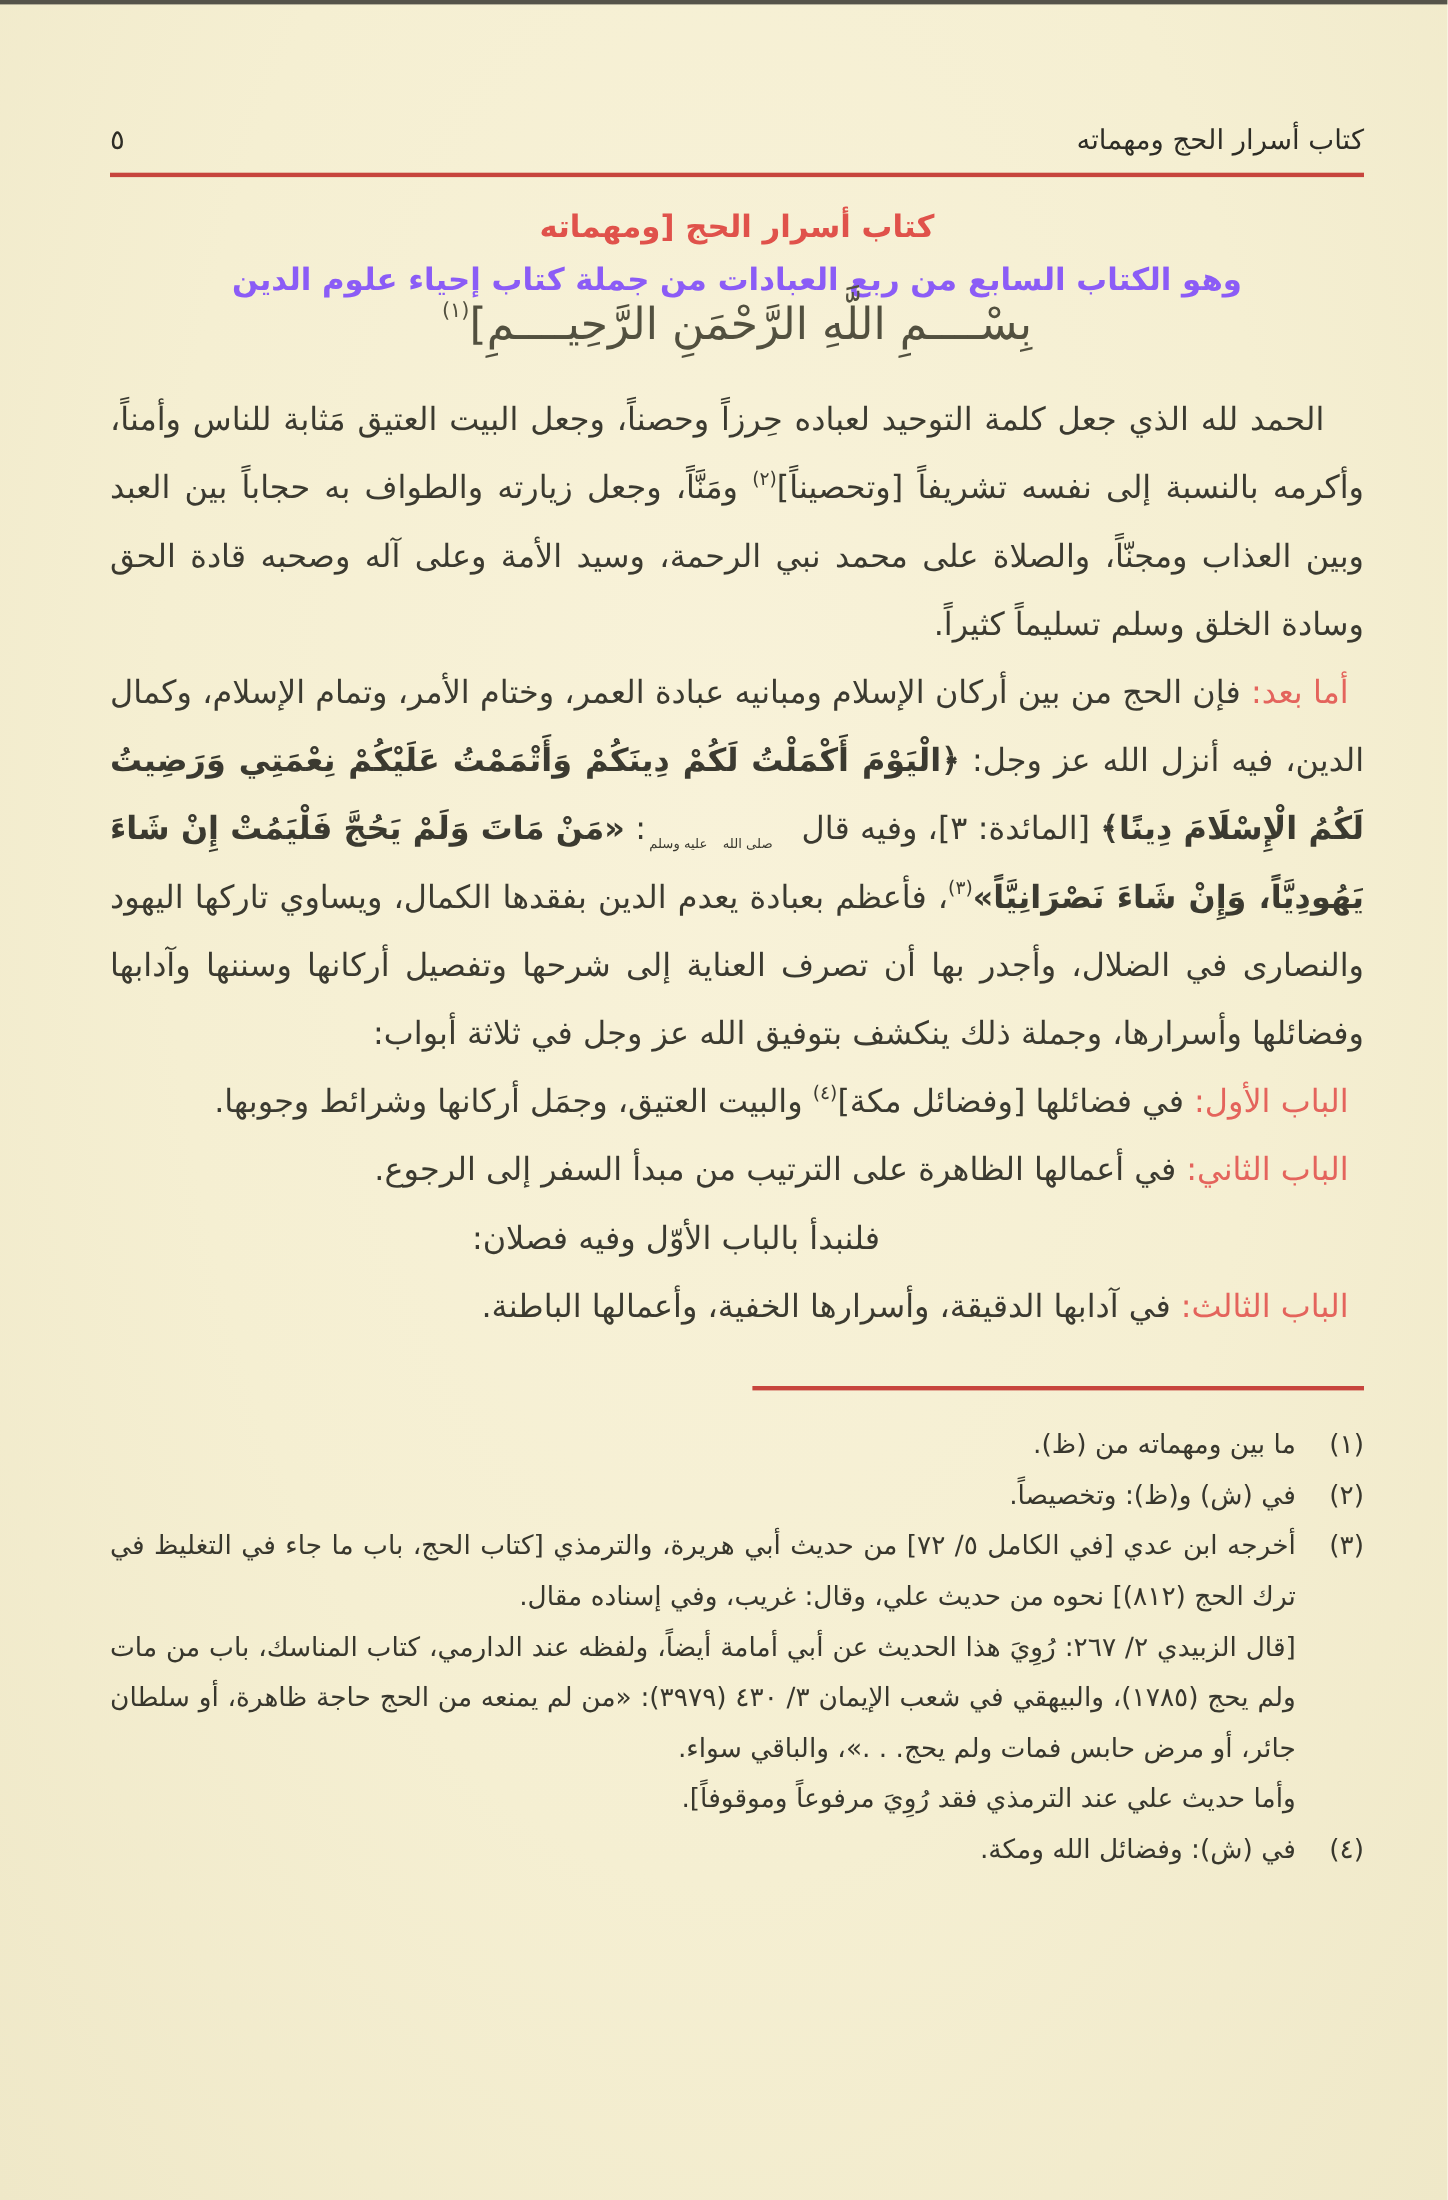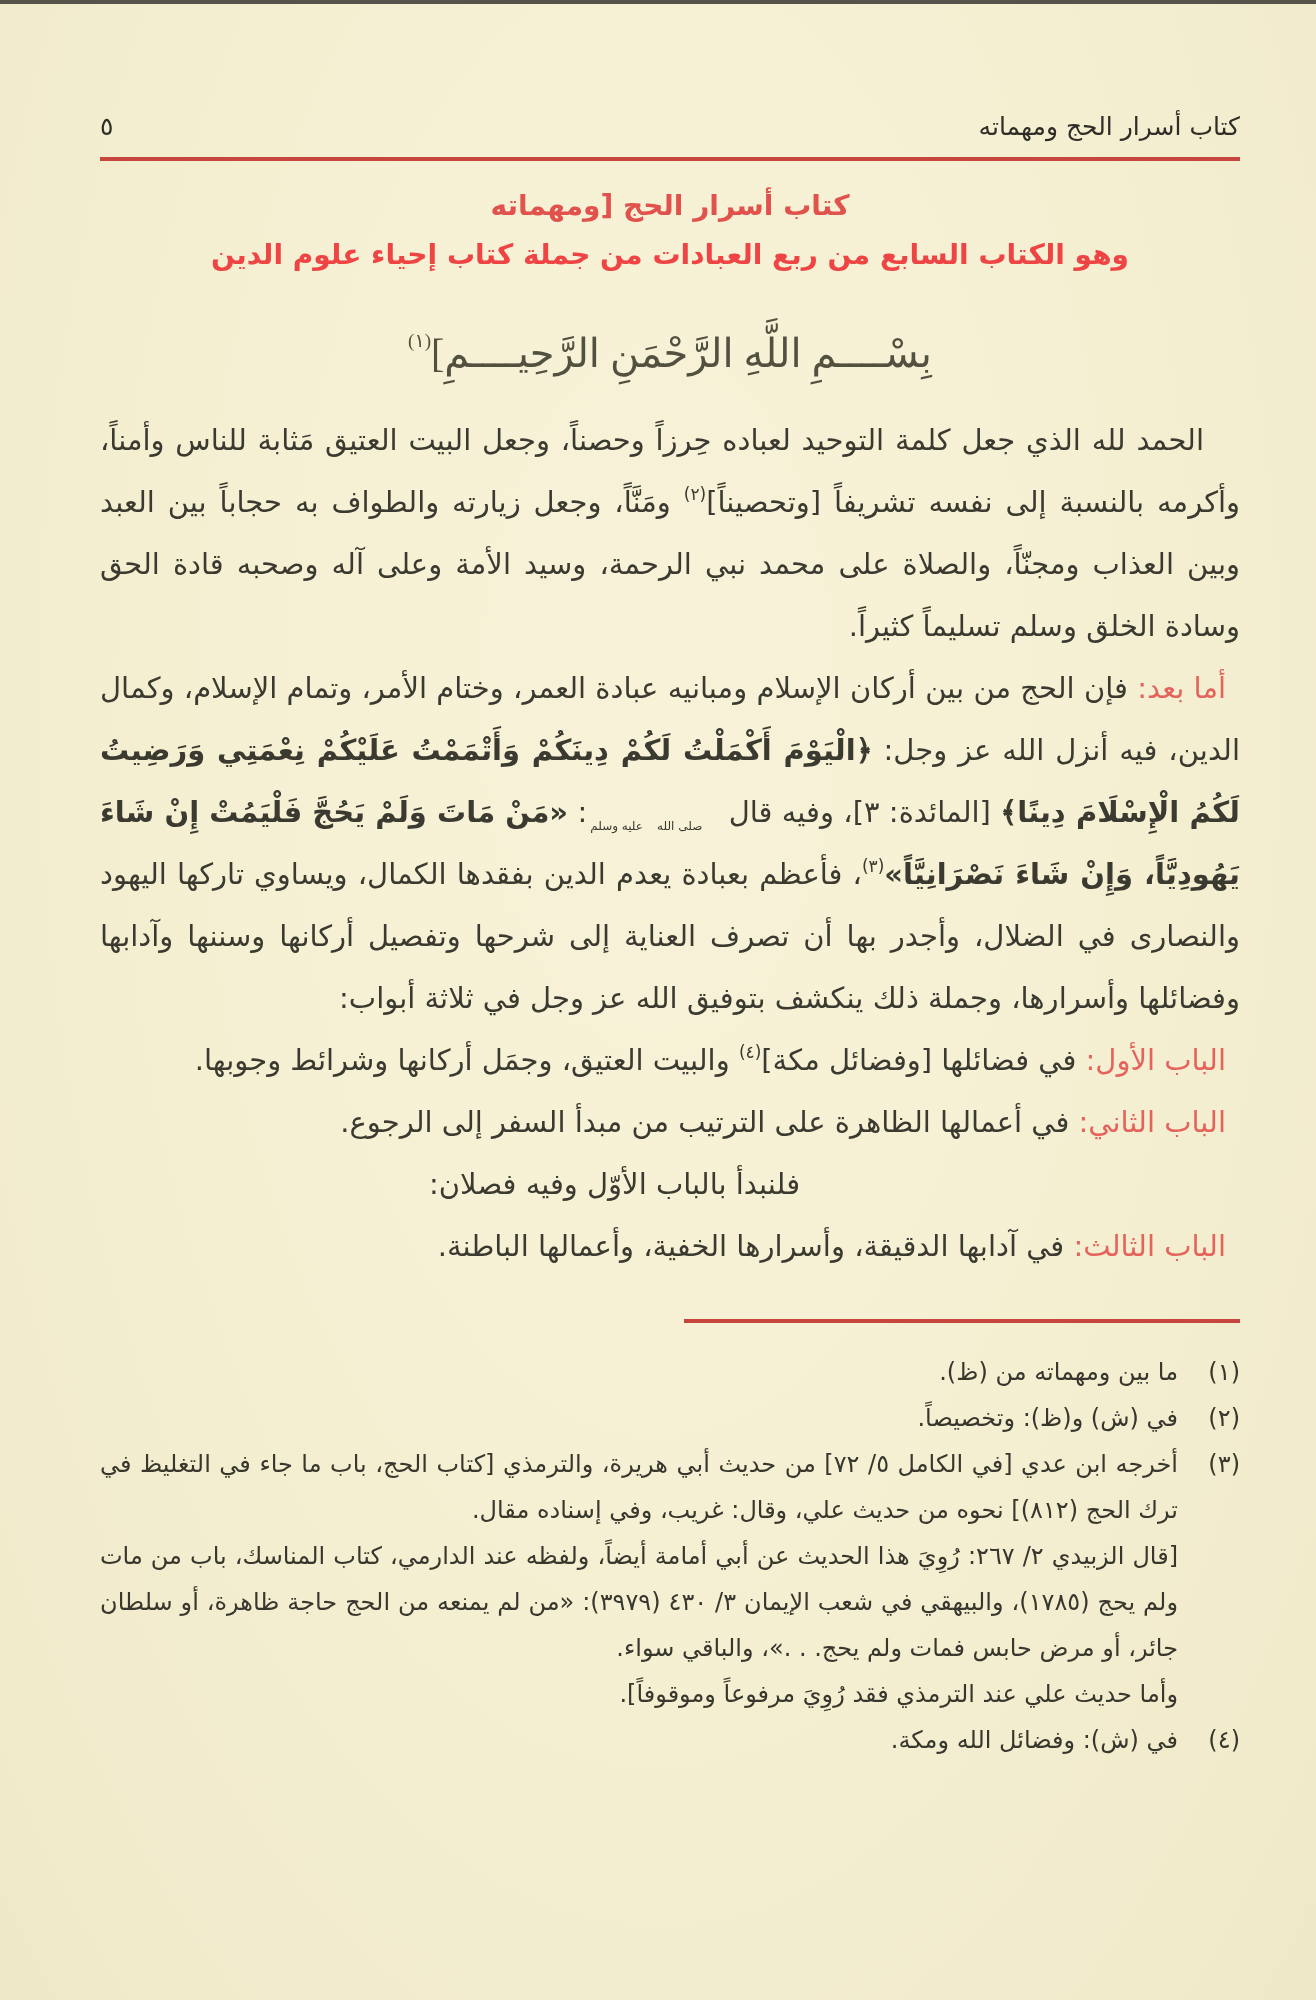--- a/index.html
+++ b/index.html
@@ -25,25 +25,25 @@
   }
   .header-rule {
     height: 4px; background: #c7453d; margin-top: 16px;
   }
   .book-title {
     margin: 28px 0 0; text-align: center;
     color: #e0524b; font-size: 28px; font-weight: bold;
   }
   .book-subtitle {
     margin: 16px 0 0; text-align: center;
-    color: #ef4444; font-size: 28px; font-weight: bold;
+    color: #8b5cf6; font-size: 28px; font-weight: bold;
   }
   .basmala {
-    margin-top: 58px; text-align: center;
-    font-size: 40px; color: #52503f; font-family: Liberation Serif, serif;
+    text-align: center;
+    font-size: 40px; color: #52503f;
   }
   .basmala sup { font-size: 19px; vertical-align: 20px; }
   .body-text {
     margin-top: 32px;
     font-size: 29px; line-height: 62px;
     text-align: justify;
   }
   .para { margin: 0; text-indent: 14px; }
   .para--opening { text-indent: 36px; }
   .para--lead { text-indent: 440px; }

